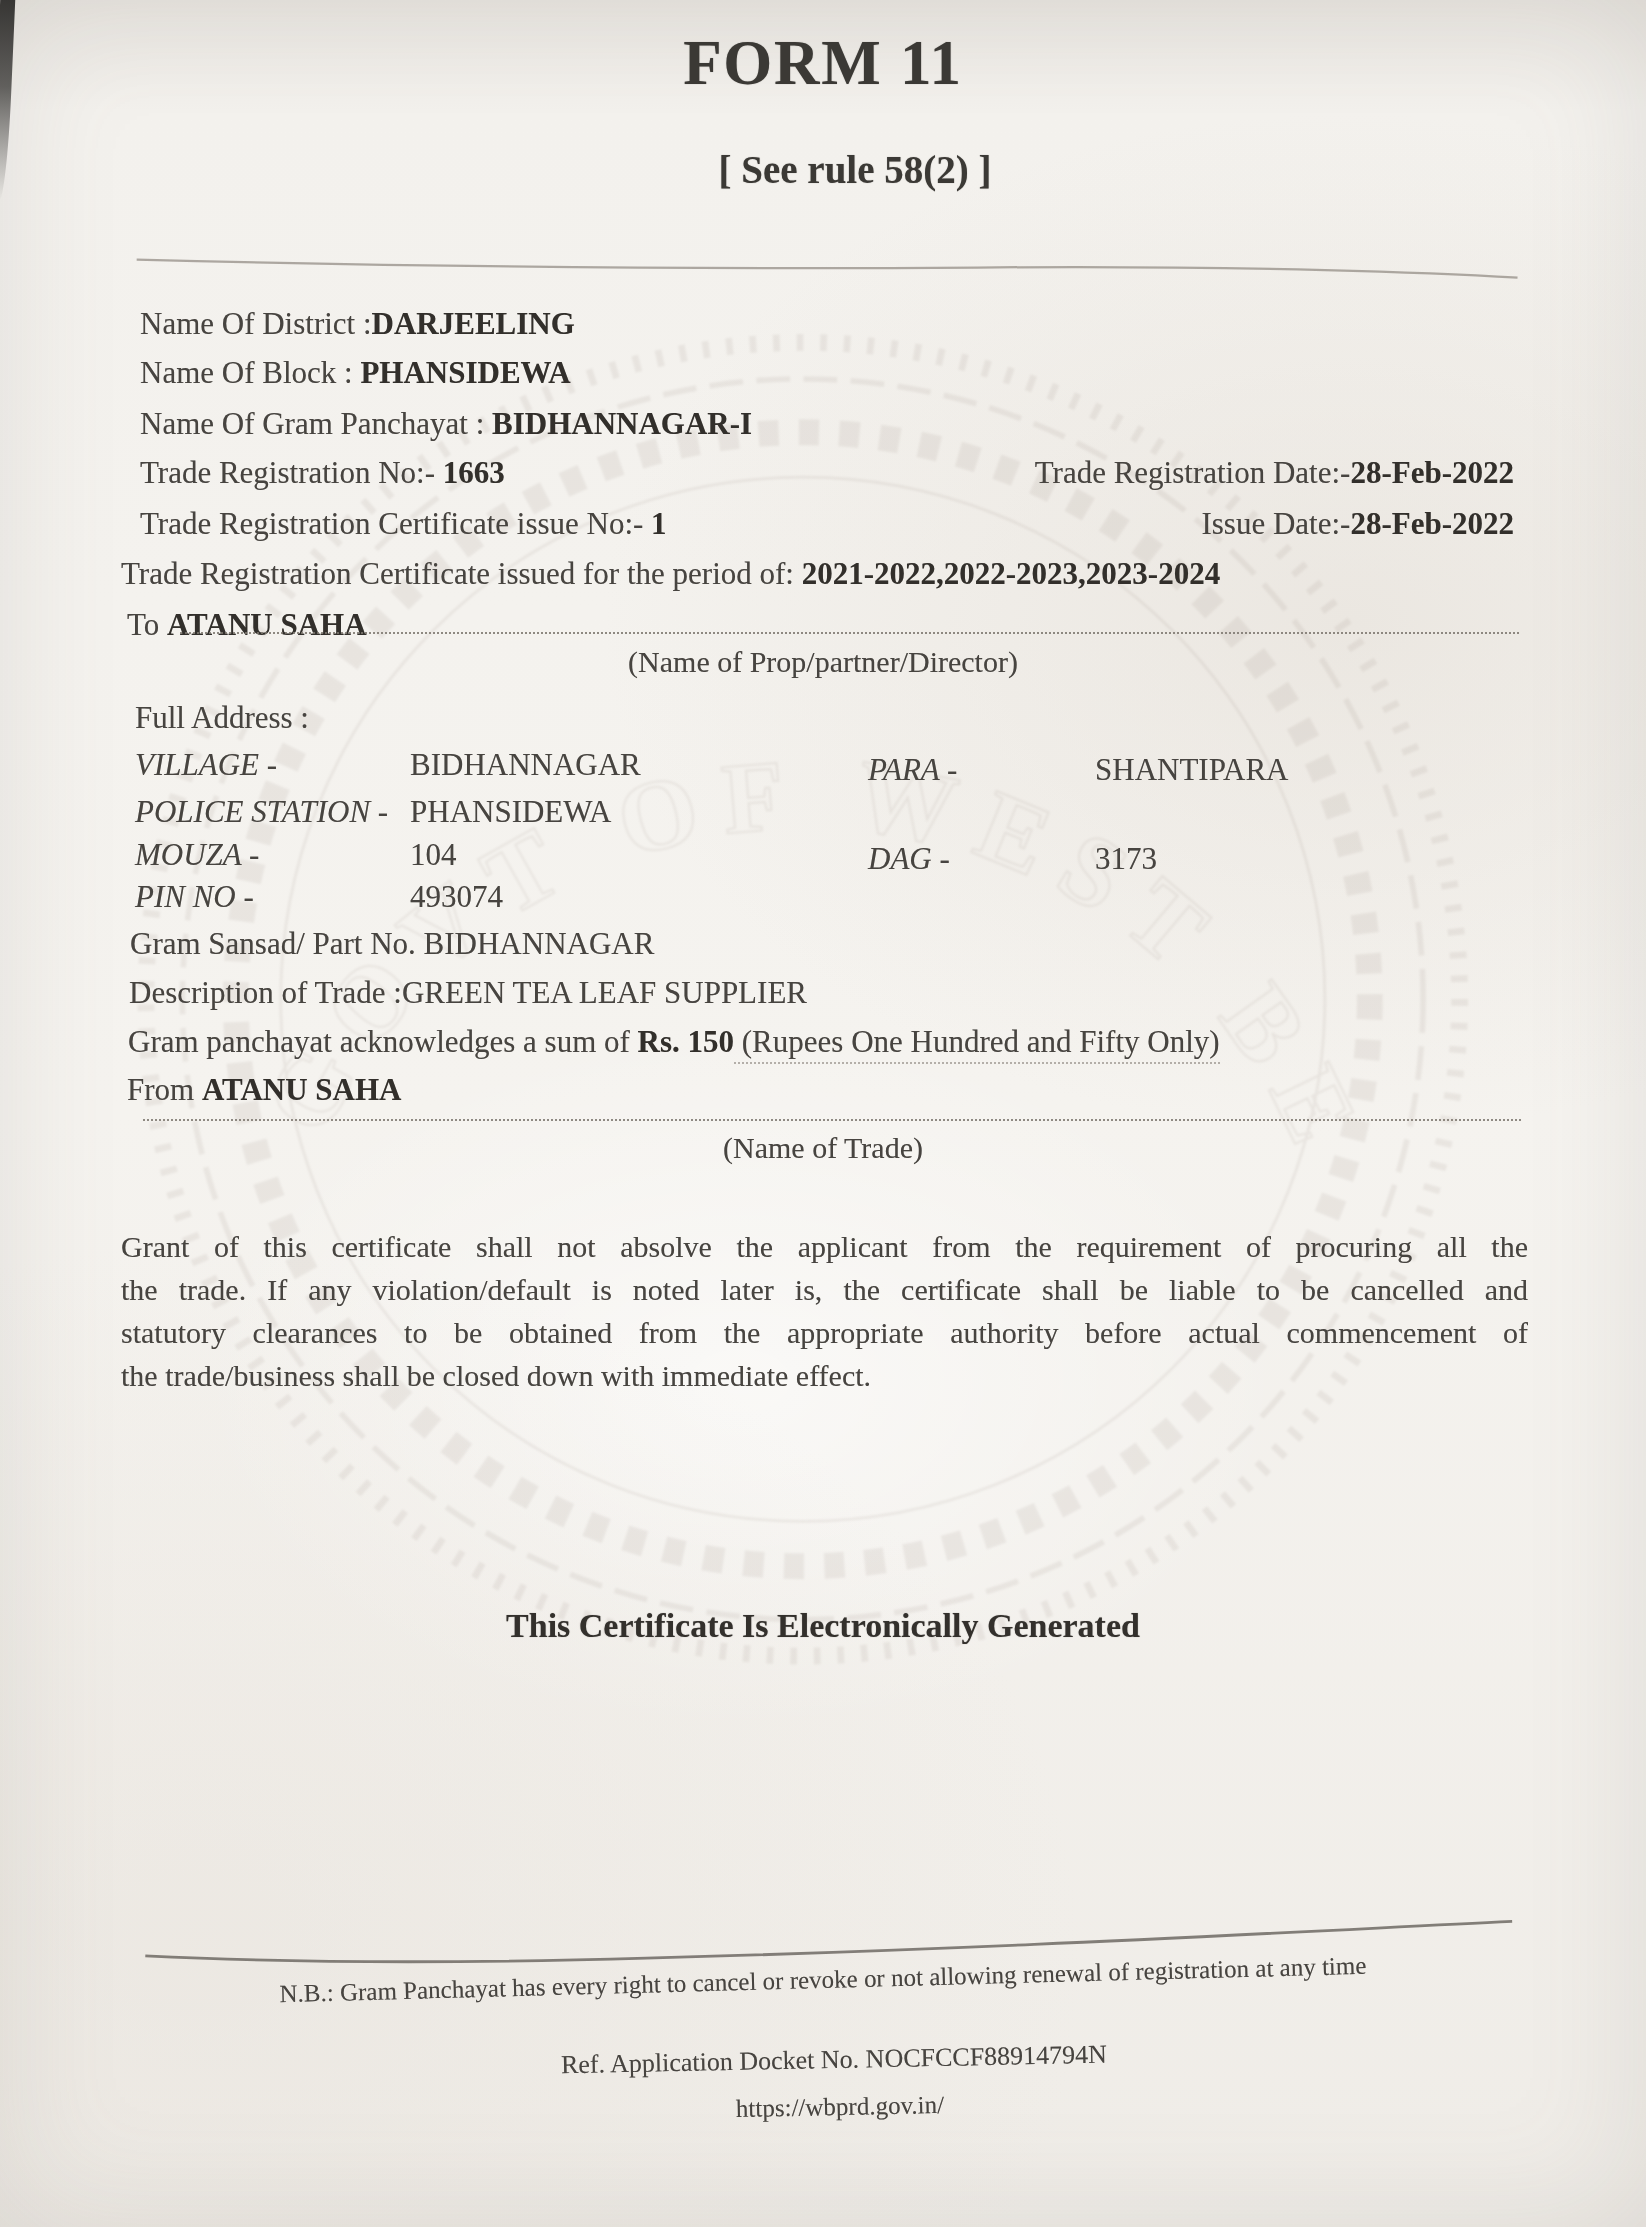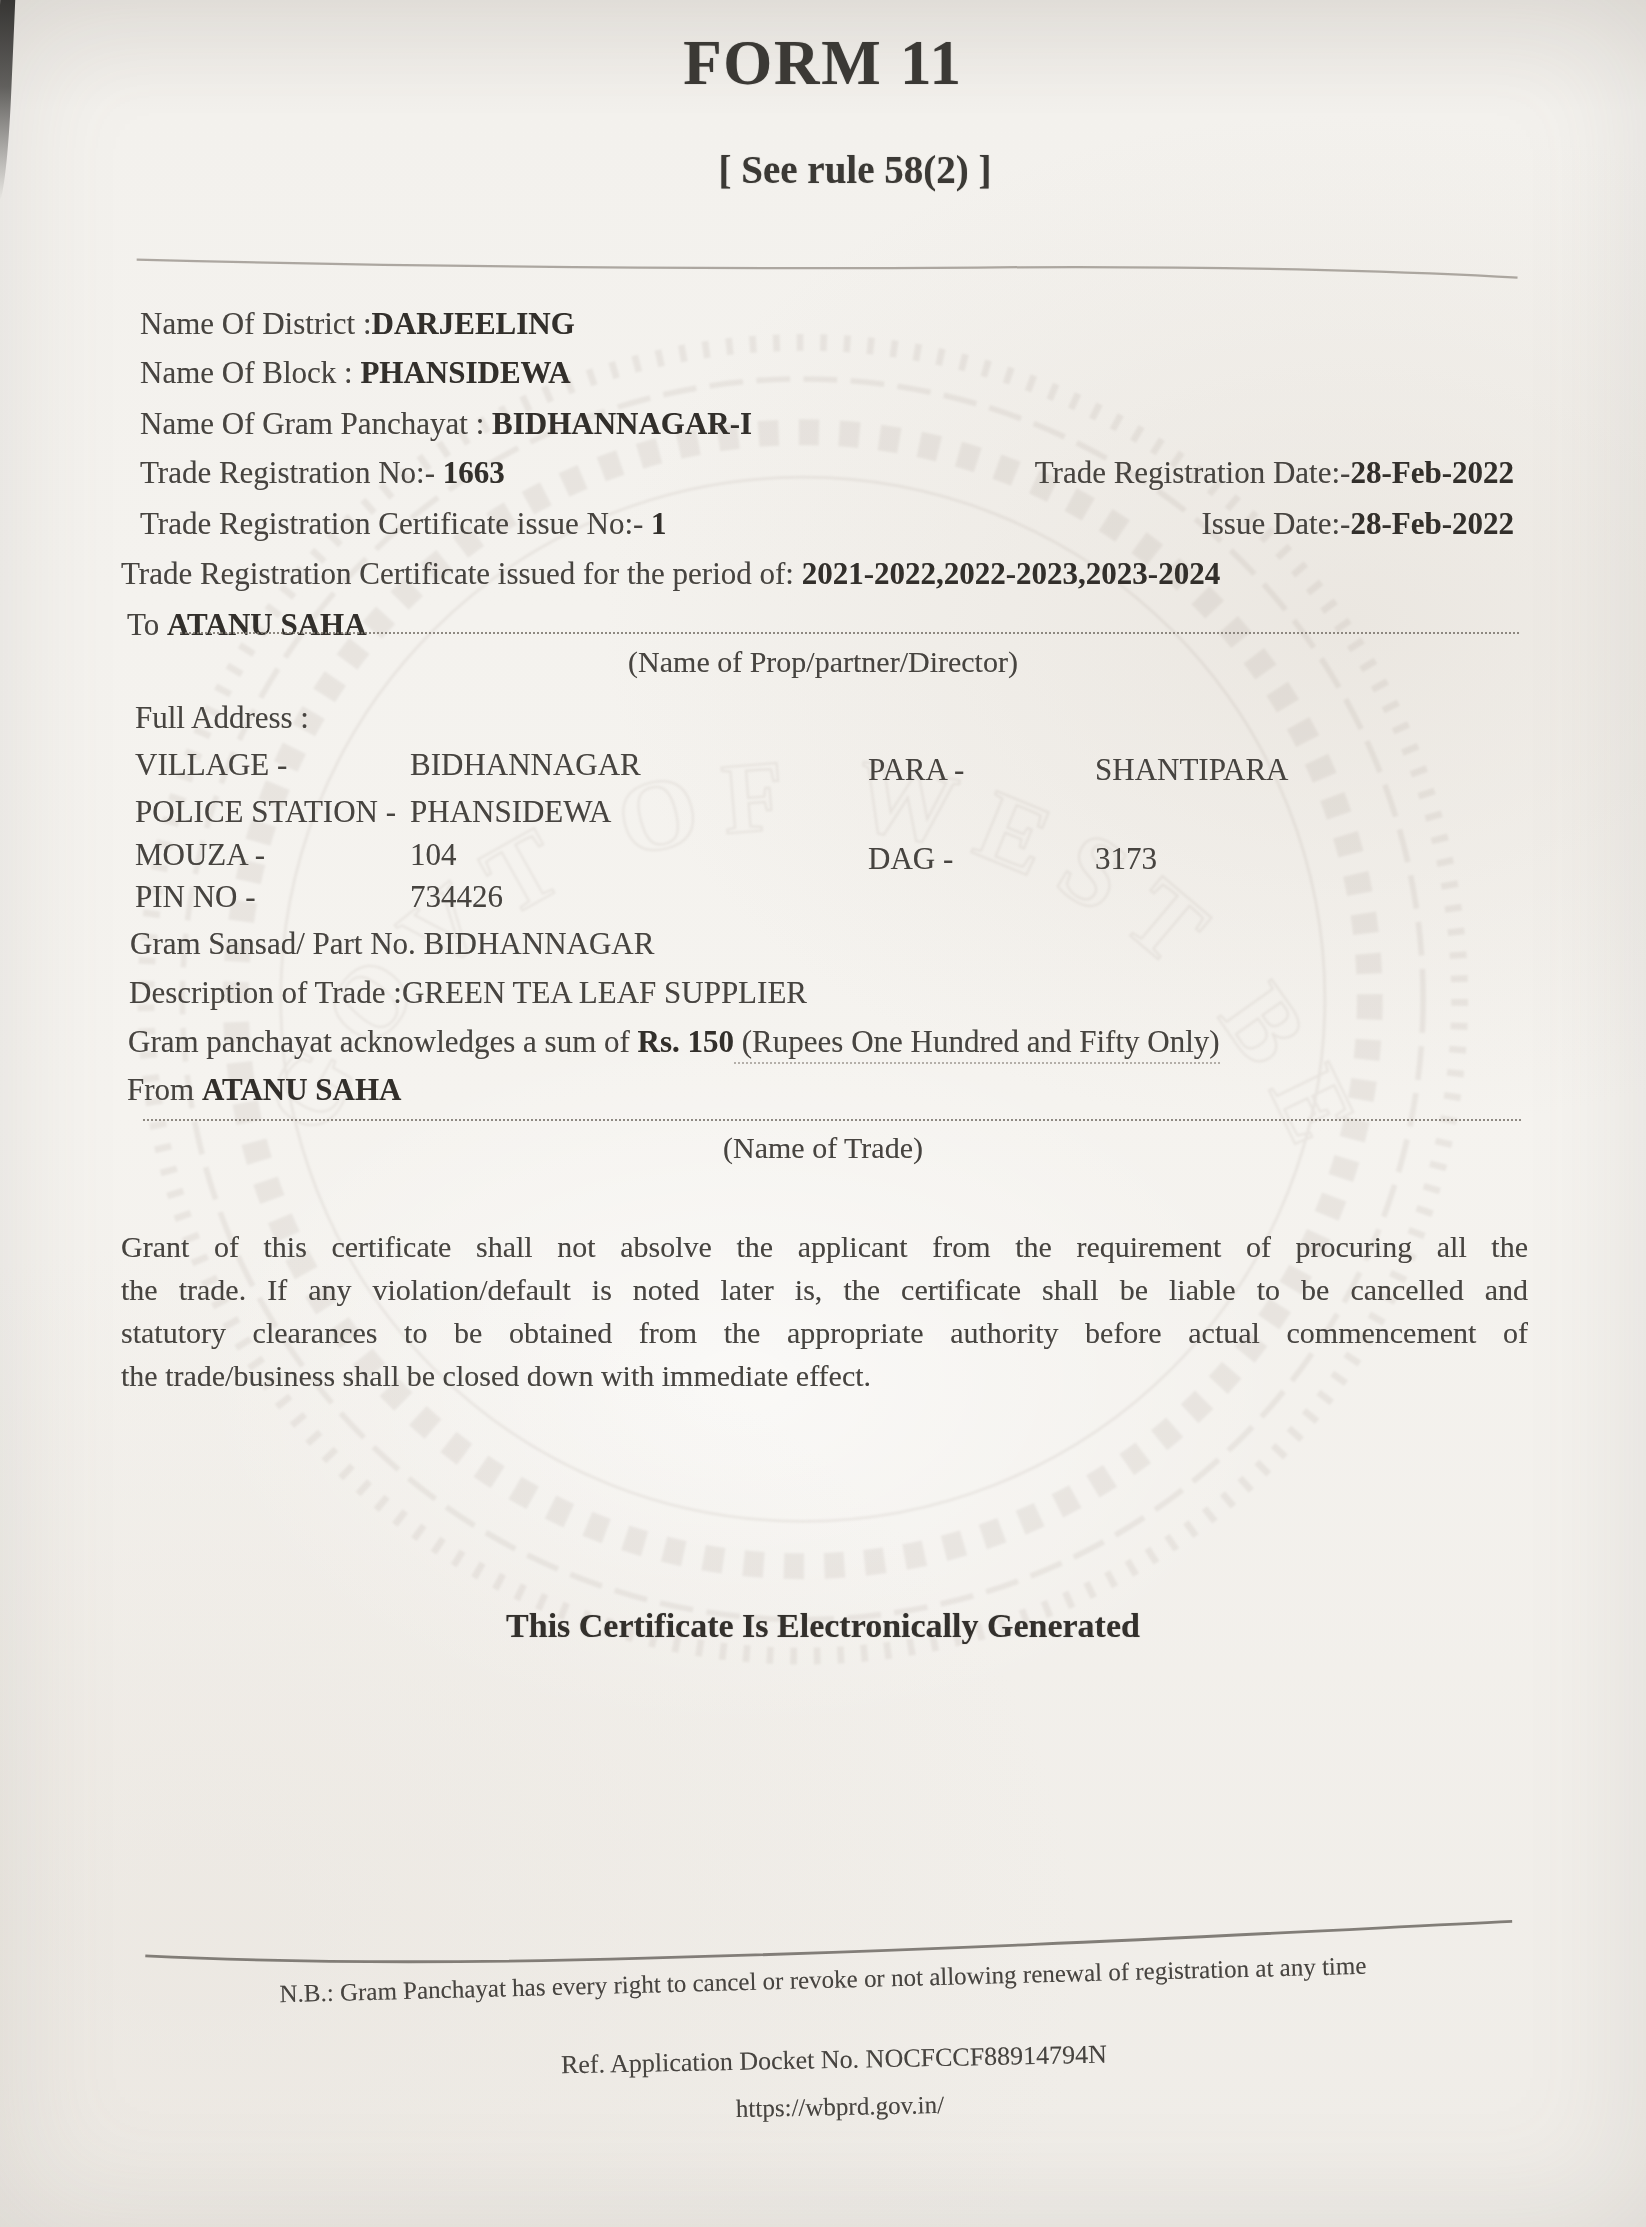--- a/index.html
+++ b/index.html
@@ -29,21 +29,21 @@
   .subtitle { top: 147px; font-size: 39px;  font-weight: bold; color: #3b3935; text-shadow: 0 0 1.1px rgba(59,57,53,0.4); padding-left: 32px; }
 
   .frow   { position: absolute; left: 140px; font-size: 31px; white-space: nowrap; }
   .frow-r { position: absolute; right: 132px; font-size: 31px; white-space: nowrap; text-align: left; }
 
   .dotline { position: absolute; height: 0; border-bottom: 2.8px dotted #7d776f; opacity: 0.85; }
 
   .caption { position: absolute; font-size: 30px; }
 
   .addr-row   { position: absolute; font-size: 31px; white-space: nowrap; }
-  .addr-label { display: inline-block; }
+  .addr-label { display: inline-block; font-style: italic; }
   .addr-row.l .addr-label { width: 275px; }
   .addr-row.r .addr-label { width: 227px; }
 
   .fee-suffix { border-bottom: 2.2px dotted rgba(125,119,111,0.55); padding-bottom: 3.4px; }
 
   .para { position: absolute; left: 121px; top: 1225px; width: 1407px; font-size: 30px; }
   .para div { line-height: 43px; text-align: justify; text-align-last: justify; text-shadow: 0 0 0.6px rgba(71,68,64,0.35); }
   .para div:last-child { text-align: left; text-align-last: left; }
 
   .electronic { top: 1607px; font-size: 34px; font-weight: bold; color: #33302c; text-shadow: 0 0 1.1px rgba(51,48,44,0.4); }
@@ -109,21 +109,21 @@
   <div class="frow ink" style="top:607px; left:127px"><span>To </span><span class="bold">ATANU SAHA</span></div>
 
   <div class="dotline" style="top:632px; left:180px; width:1339px"></div>
   <div class="caption center ink" style="top:645px">(Name of Prop/partner/Director)</div>
 
   <div class="frow ink" style="top:700px; left:135px">Full Address :</div>
 
   <div class="addr-row l ink" style="top:747px; left:135px"><span class="addr-label">VILLAGE -</span><span>BIDHANNAGAR</span></div>
   <div class="addr-row l ink" style="top:794px; left:135px"><span class="addr-label">POLICE STATION -</span><span>PHANSIDEWA</span></div>
   <div class="addr-row l ink" style="top:837px; left:135px"><span class="addr-label">MOUZA -</span><span>104</span></div>
-  <div class="addr-row l ink" style="top:879px; left:135px"><span class="addr-label">PIN NO -</span><span>734426</span></div>
+  <div class="addr-row l ink" style="top:879px; left:135px"><span class="addr-label">PIN NO -</span><span>493074</span></div>
 
   <div class="addr-row r ink" style="top:752px; left:868px"><span class="addr-label">PARA -</span><span>SHANTIPARA</span></div>
   <div class="addr-row r ink" style="top:841px; left:868px"><span class="addr-label">DAG -</span><span>3173</span></div>
 
   <div class="frow ink" style="top:926px; left:130px"><span>Gram Sansad/ Part No. </span><span>BIDHANNAGAR</span></div>
 
   <div class="frow ink" style="top:975px; left:129px"><span>Description of Trade :</span><span>GREEN TEA LEAF SUPPLIER</span></div>
 
   <div class="frow ink" style="top:1024px; left:128px"><span>Gram panchayat acknowledges a sum of </span><span class="bold">Rs. 150</span><span class="fee-suffix"> (Rupees One Hundred and Fifty Only)</span></div>
 

